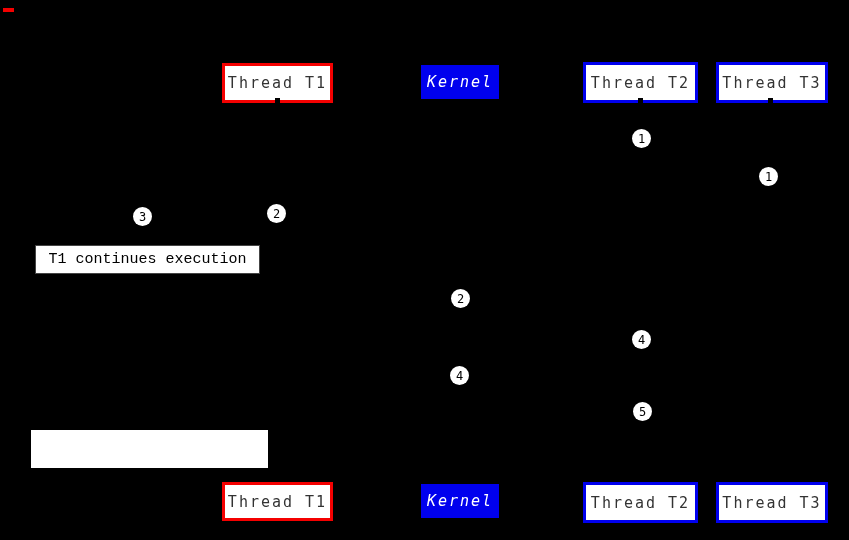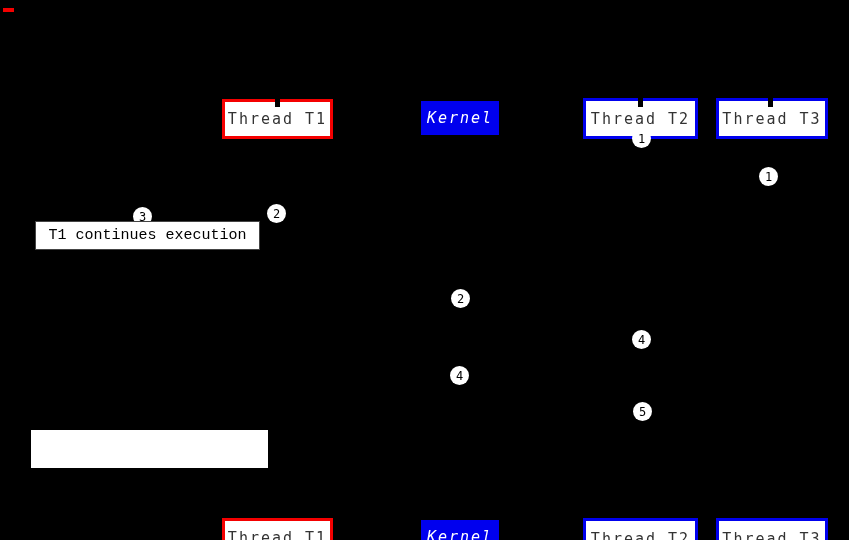--- a/index.html
+++ b/index.html
@@ -10,21 +10,21 @@
   html,body{margin:0;padding:0;background:var(--background);}
   .canvas{
     position:relative;width:849px;height:540px;overflow:hidden;
     background:var(--background);
     font-family:"DejaVu Sans Mono","Liberation Mono",monospace;
   }
   .box{
     position:absolute;box-sizing:border-box;
     background:var(--box-fill);color:var(--box-text);
     display:flex;align-items:center;justify-content:center;
-    font-size:15px;letter-spacing:2px;white-space:nowrap;margin-top:36px;
+    font-size:15px;letter-spacing:2px;white-space:nowrap;
   }
   .box.red{border:3px solid var(--red-border);}
   .box.blue{border:3px solid var(--blue);}
   .box.kernel{background:var(--blue);color:var(--kernel-text);border:none;letter-spacing:2px;font-style:italic;}
   
   .pos-top-t1{left:222px;top:63px;width:111px;height:40px;}
   .pos-top-k {left:421px;top:65px;width:78px;height:34px;}
   .pos-top-t2{left:583px;top:62px;width:115px;height:41px;}
   .pos-top-t3{left:716px;top:62px;width:112px;height:41px;}
   
@@ -50,21 +50,21 @@
   .pos-m0{left:632px;top:129px;}
   .pos-m1{left:759px;top:167px;}
   .pos-m2{left:267px;top:204px;}
   .pos-m3{left:133px;top:207px;}
   .pos-m4{left:451px;top:289px;}
   .pos-m5{left:632px;top:330px;}
   .pos-m6{left:450px;top:366px;}
   .pos-m7{left:633px;top:402px;}
   
   .note{
-    position:absolute;left:35px;top:221px;width:225px;height:29px;box-sizing:border-box;
+    position:absolute;left:35px;top:245px;width:225px;height:29px;box-sizing:border-box;
     background:var(--box-fill);border:1px solid var(--note-border);color:var(--note-text);
     font-family:"Liberation Mono","DejaVu Sans Mono",monospace;font-size:15px;
     display:flex;align-items:center;justify-content:center;white-space:nowrap;
   }
   .blank-callout{position:absolute;left:31px;top:430px;width:237px;height:38px;background:var(--box-fill);}
   .stray-red{position:absolute;left:3px;top:8px;width:11px;height:4px;background:var(--red-border);}
 </style>
 </head>
 <body>
 

